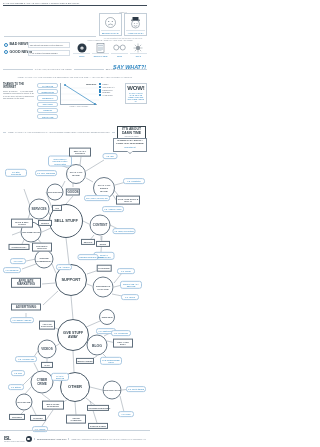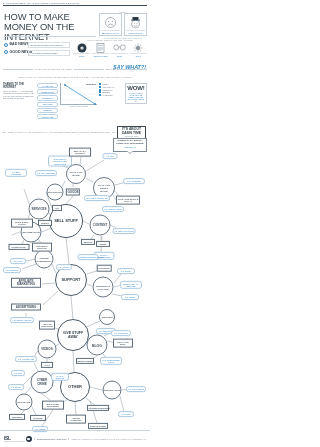--- a/index.html
+++ b/index.html
@@ -163,23 +163,20 @@
 </head>
 <body>
 
 <div class="page">
 
   <div class="topstrip">
     <div class="kicker">DAVID McCANDLESS &amp; ALWAYS WITH HONOR  //  INFORMATION IS BEAUTIFUL</div>
     <div class="rule"></div>
   </div>
 
-  <div class="masthead">
-    <h1>HOW TO MAKE MONEY ON THE INTERNET</h1>
-  </div>
   <div class="mast-rule"></div>
 
   <div class="hdrcards">
     <div class="lbl ctr">PROFIT</div>
     <div class="cardrow">
       <div class="hcard">
         <div class="art">
           <svg width="13" height="13" viewBox="0 0 26 26">
             <circle cx="13" cy="13" r="10" fill="none" stroke="#5f6e7c" stroke-width="1"></circle>
             <circle cx="9.5" cy="11" r="1" fill="#5f6e7c"></circle>

